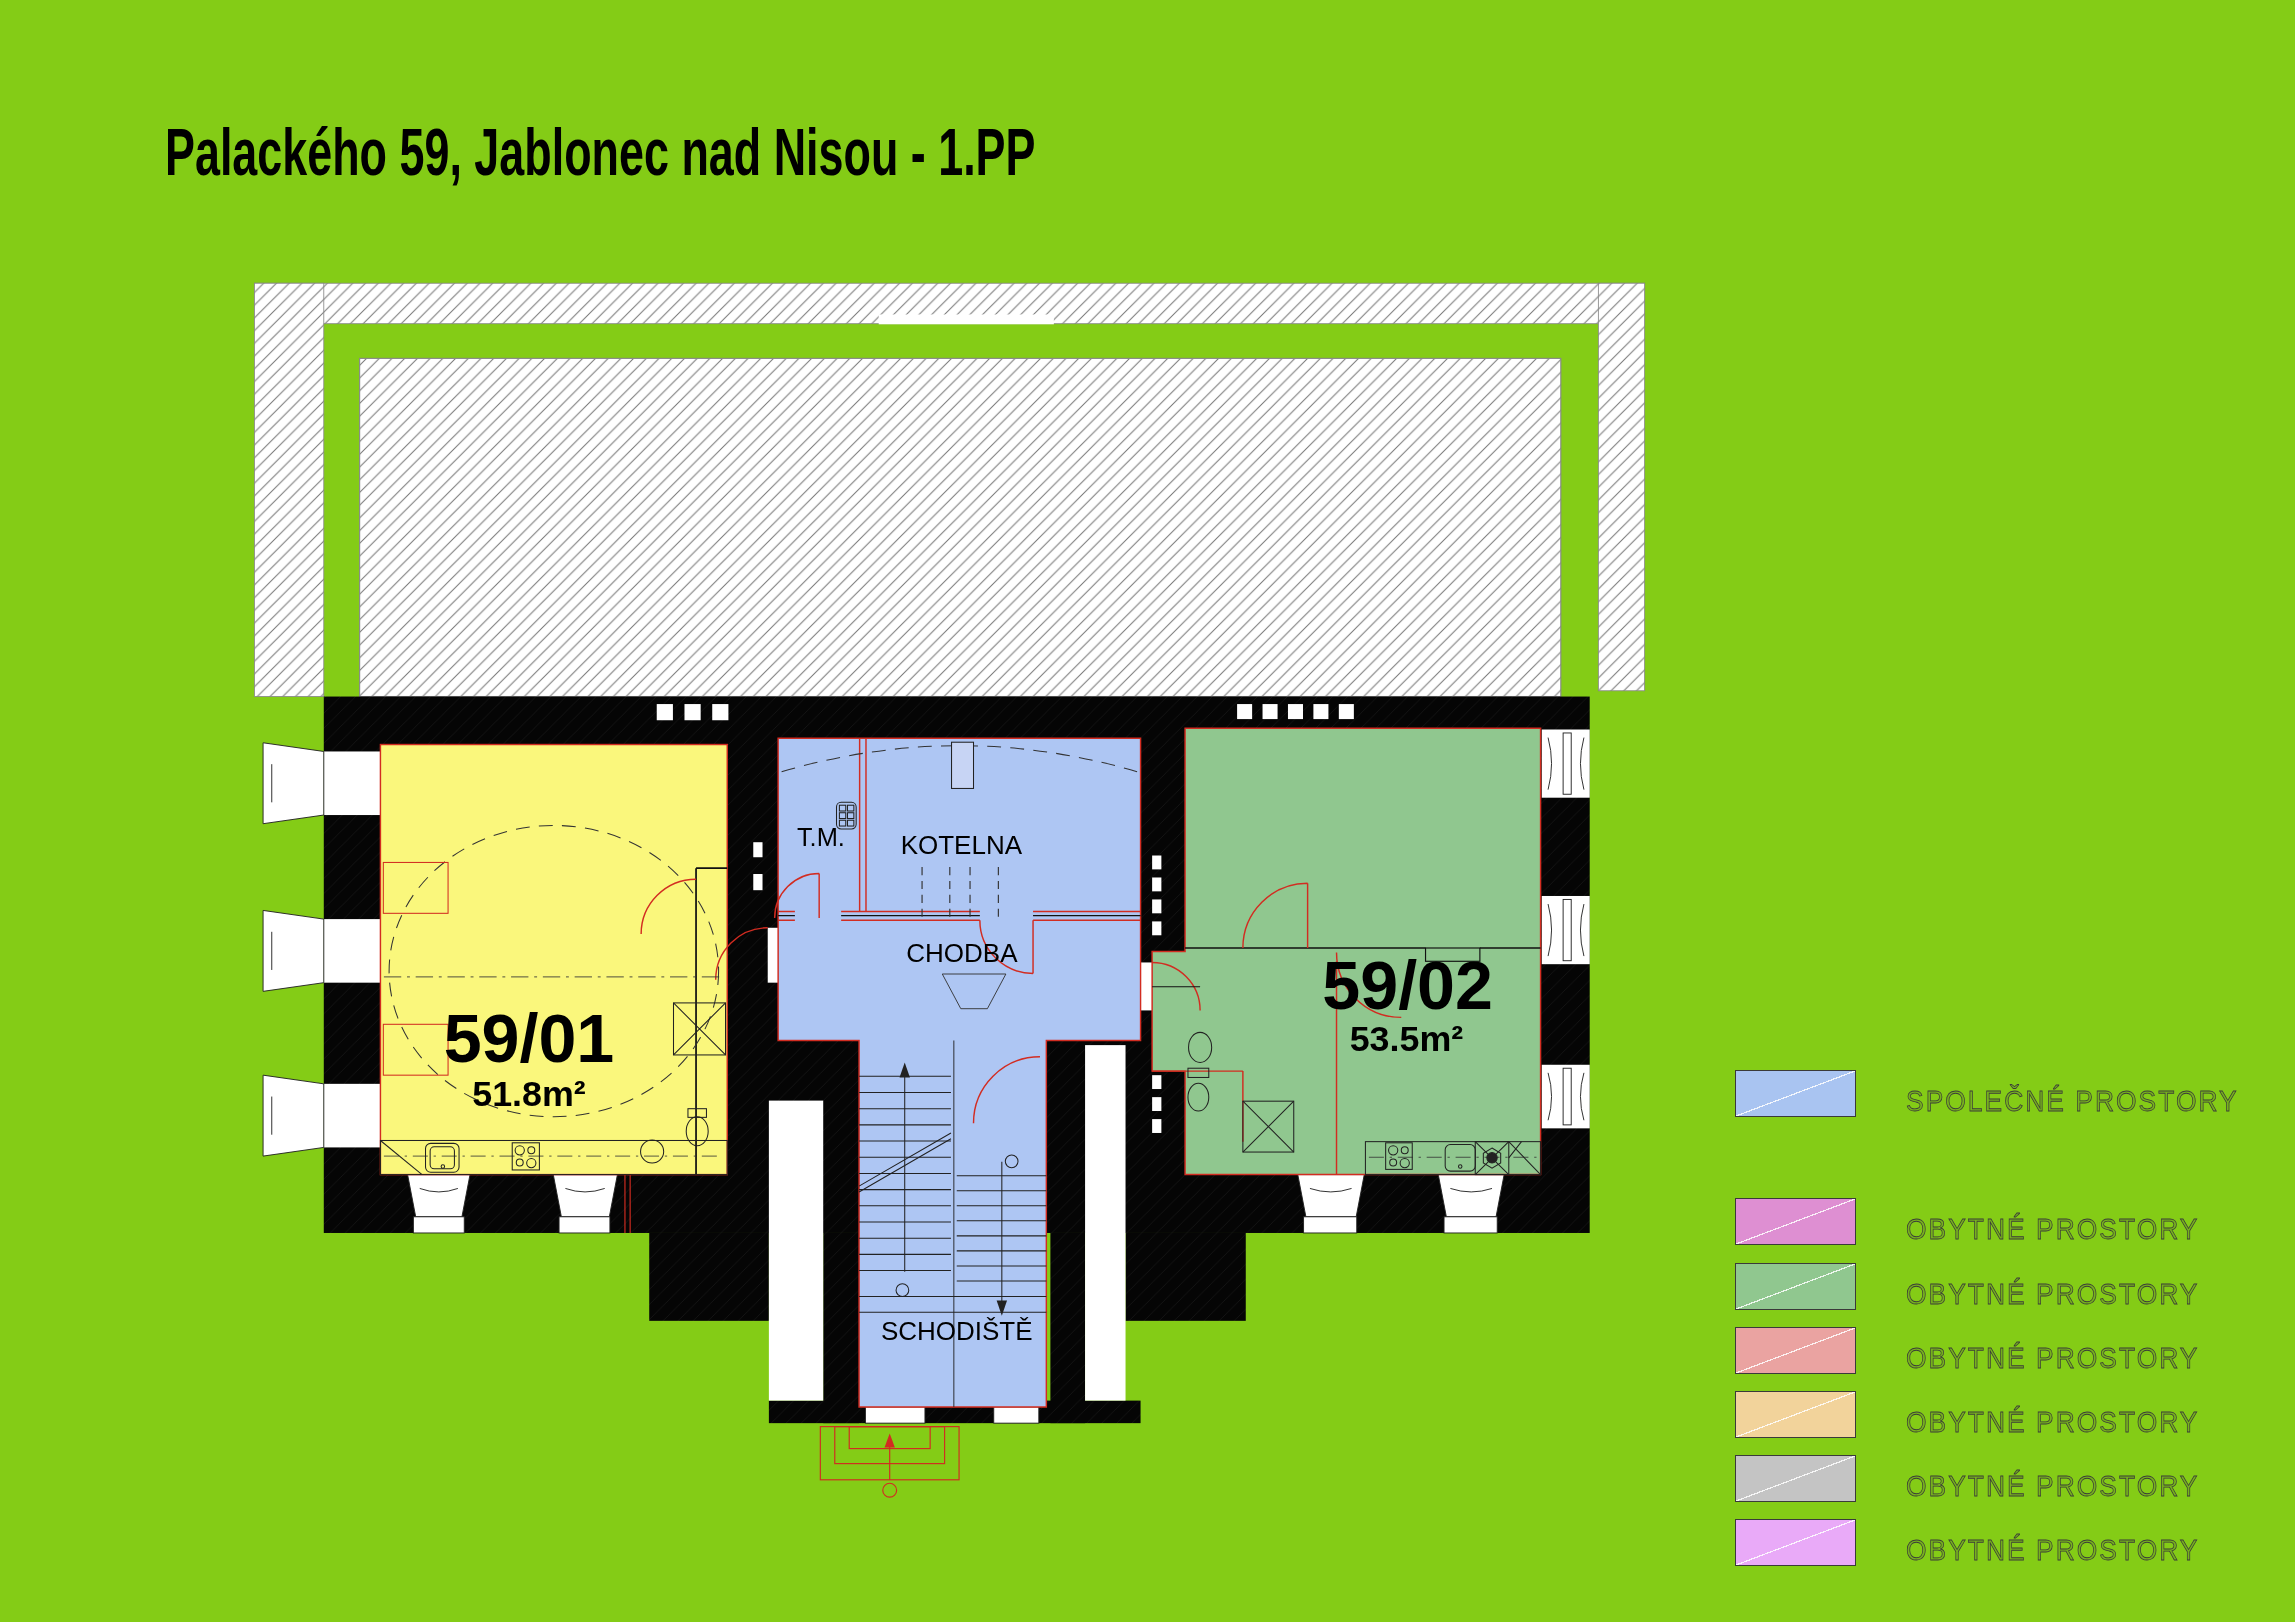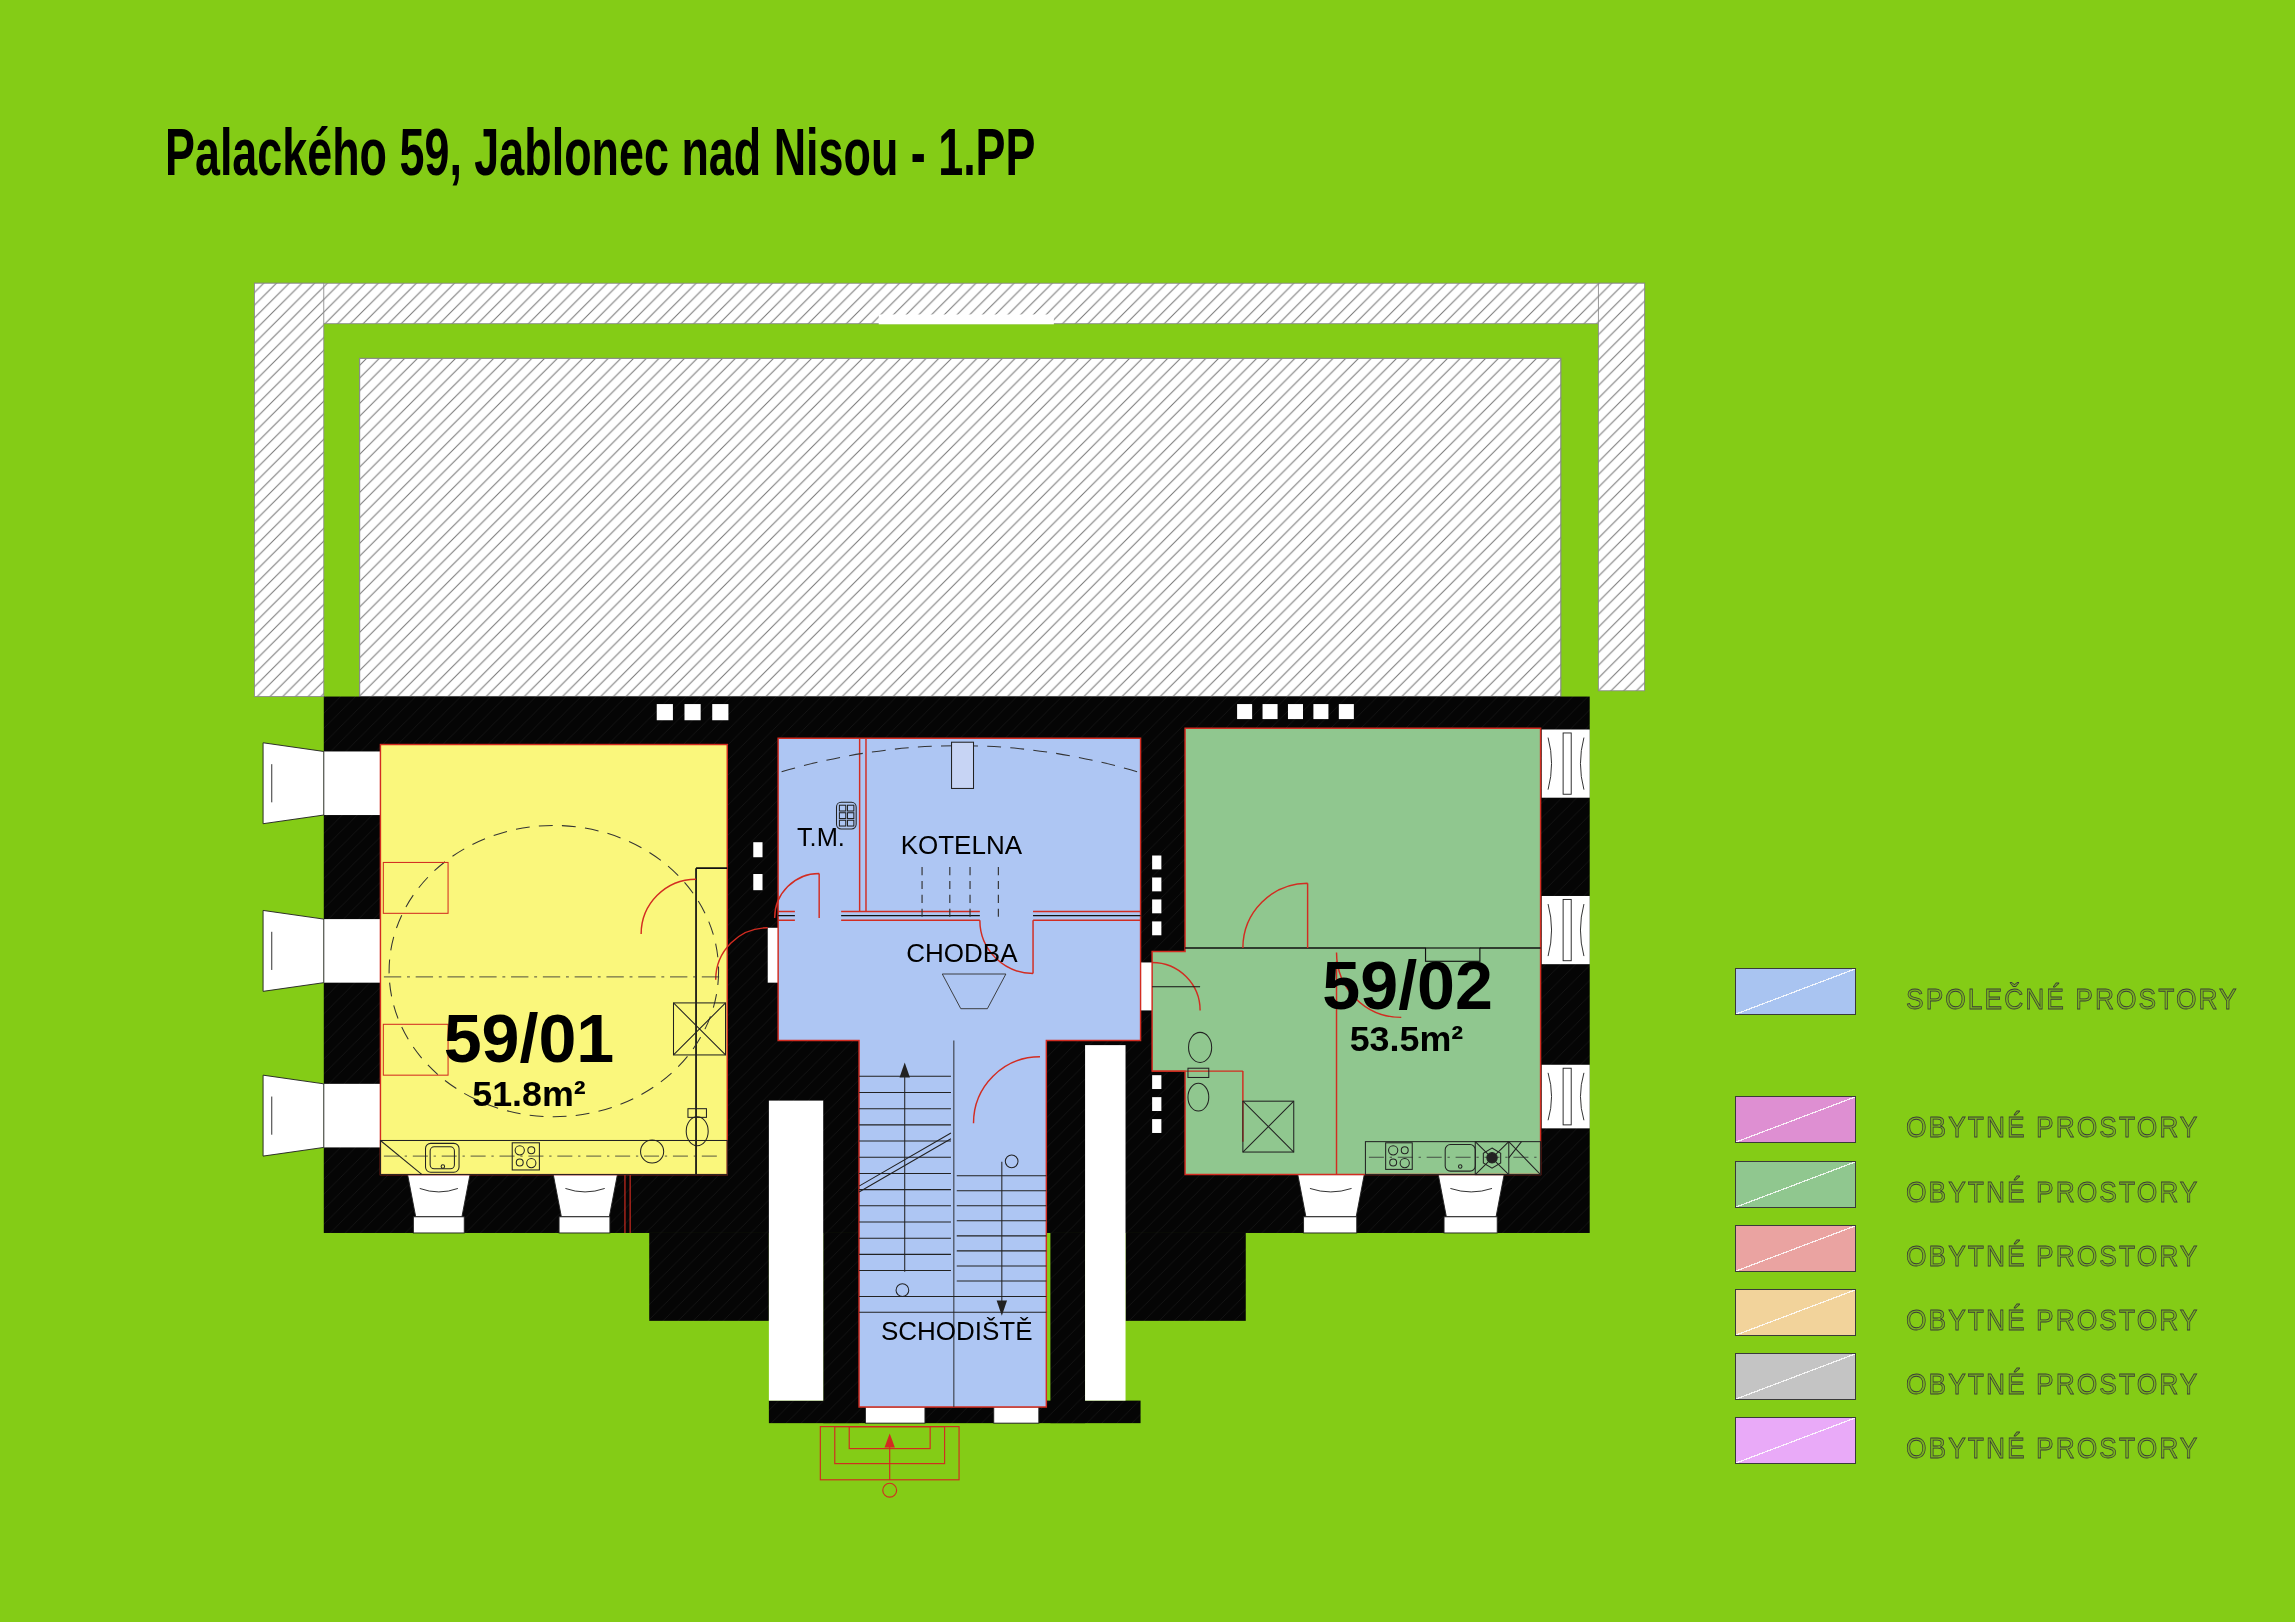--- a/index.html
+++ b/index.html
@@ -2,21 +2,21 @@
 <html style="font-size:9.3px"><head>
 <meta charset="utf-8">
 <style>
   html,body{margin:0;padding:0;background:#fff;}
   #stage{position:relative;width:2295px;height:1622px;background:#84cc16;overflow:hidden;
          font-family:"Liberation Sans",sans-serif;}
   #title{position:absolute;left:165px;top:114px;font-size:66px;font-weight:bold;color:#000;
          white-space:nowrap;transform:scaleX(0.68);transform-origin:left top;letter-spacing:0;}
   svg{position:absolute;left:0;top:0;}
   
-  #legend{position:absolute;left:1735px;top:968px;width:520px;height:520px;}
+  #legend{position:absolute;left:1735px;top:1070px;width:520px;height:520px;}
   .legend-row{position:absolute;left:0;width:520px;height:64px;}
   .legend-swatch{position:absolute;left:0;top:0;width:121px;height:47px;border:1.2px solid #3a3a3a;
     box-sizing:border-box;
     background-image:linear-gradient(to bottom right,transparent calc(50% - 0.6px),
       rgba(255,255,255,.85) calc(50% - 0.6px),rgba(255,255,255,.85) calc(50% + 0.6px),
       transparent calc(50% + 0.6px));}
   .legend-label{position:absolute;left:171px;top:50%;transform:translateY(-54%) scaleX(0.88);
     transform-origin:left center;font-size:30px;letter-spacing:2.3px;white-space:nowrap;
     color:rgba(59,59,59,0.18);-webkit-text-stroke:0.8px #3b3b3b;font-weight:400;}
 </style>

